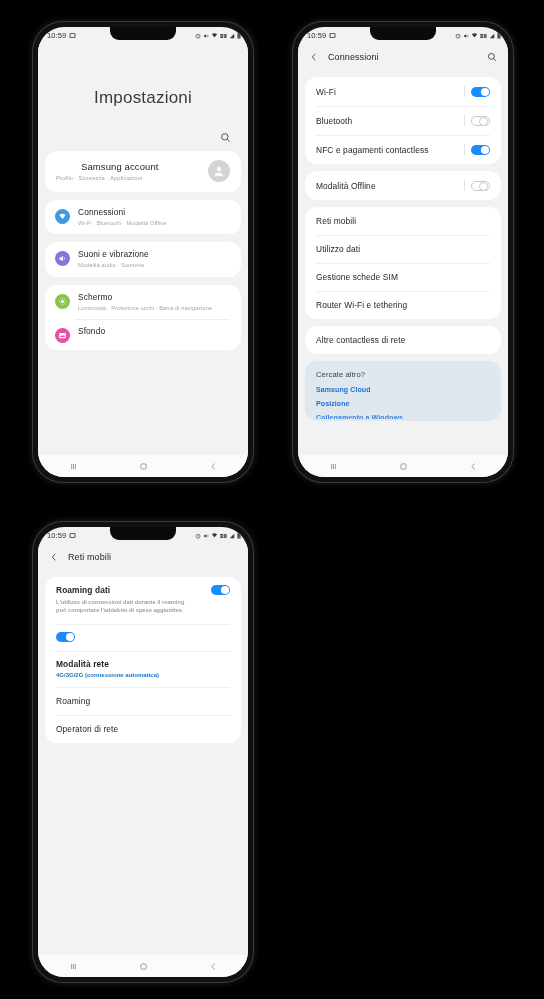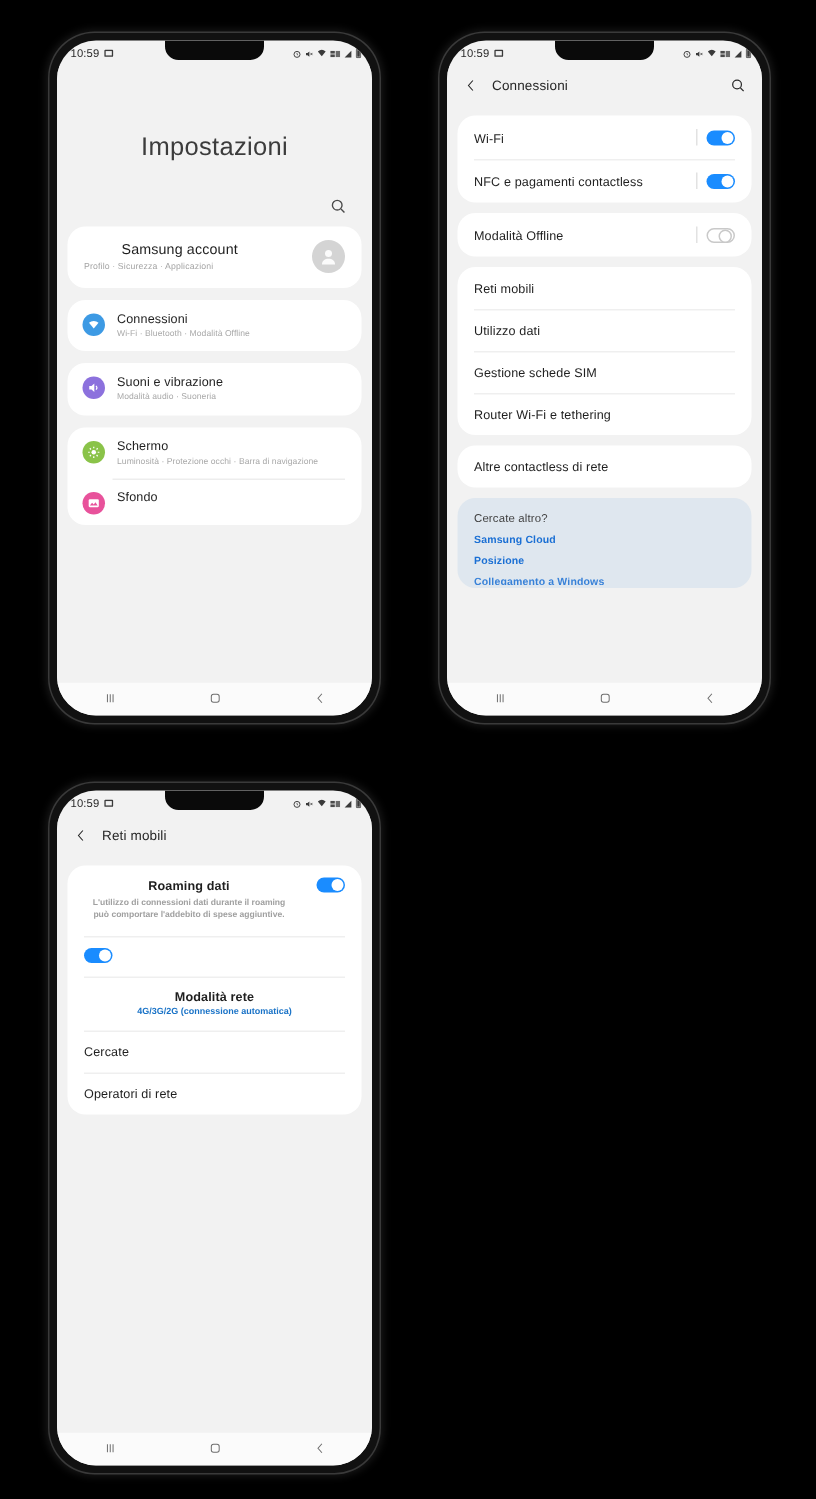--- a/index.html
+++ b/index.html
@@ -99,21 +99,21 @@
   .ssub { font-size:5.7px; color:#a8a8a8; margin-top:2px; line-height:1.45; letter-spacing:.05px; }
 
   
   .appbar {
     height:26px; flex:0 0 26px;
     display:flex; align-items:center; gap:9px;
     padding:0 11px; background:#f2f2f2;
   }
   .appbar .title { font-size:9px; color:#262626; flex:1 1 auto; letter-spacing:.1px; }
 
-  .list-card { background:#fff; border-radius:12px; margin:7px 7px 0 7px; overflow:hidden;text-align:center; }
+  .list-card { background:#fff; border-radius:12px; margin:7px 7px 0 7px; overflow:hidden; }
   .trow {
     display:flex; align-items:center; justify-content:space-between;
     padding:9px 11px; position:relative; gap:8px;
   }
   .trow + .trow::before {
     content:""; position:absolute; left:11px; right:11px; top:0; height:1px; background:#efefef;
   }
   .trow .label { font-size:8.4px; color:#1f1f1f; letter-spacing:.1px; }
 
   .toggle { width:19px; height:10px; border-radius:6px; position:relative; flex:0 0 19px; }
@@ -354,20 +354,29 @@
           <div class="trow">
             <div class="label">Wi-Fi</div>
             <div class="tg-wrap">
               <div class="tg-div"></div>
               <div class="toggle on">
                   <div class="knob"></div>
                 </div>
             </div>
           </div>
           <div class="trow">
+            <div class="label">Bluetooth</div>
+            <div class="tg-wrap">
+              <div class="tg-div"></div>
+              <div class="toggle off">
+                  <div class="knob"></div>
+                </div>
+            </div>
+          </div>
+          <div class="trow">
             <div class="label">NFC e pagamenti contactless</div>
             <div class="tg-wrap">
               <div class="tg-div"></div>
               <div class="toggle on">
                   <div class="knob"></div>
                 </div>
             </div>
           </div>
         </div>
 
@@ -503,21 +512,21 @@
                 </div>
             </div>
           </div>
 
           <div class="dsc-row">
             <div class="dsc-title">Modalità rete</div>
             <div class="dsc-val">4G/3G/2G (connessione automatica)</div>
           </div>
 
           <div class="trow">
-            <div class="label">Cercate</div>
+            <div class="label">Roaming</div>
           </div>
 
           <div class="trow">
             <div class="label">Operatori di rete</div>
           </div>
         </div>
       </div>
 
       <div class="navbar">
         <div class="nav-ic">

